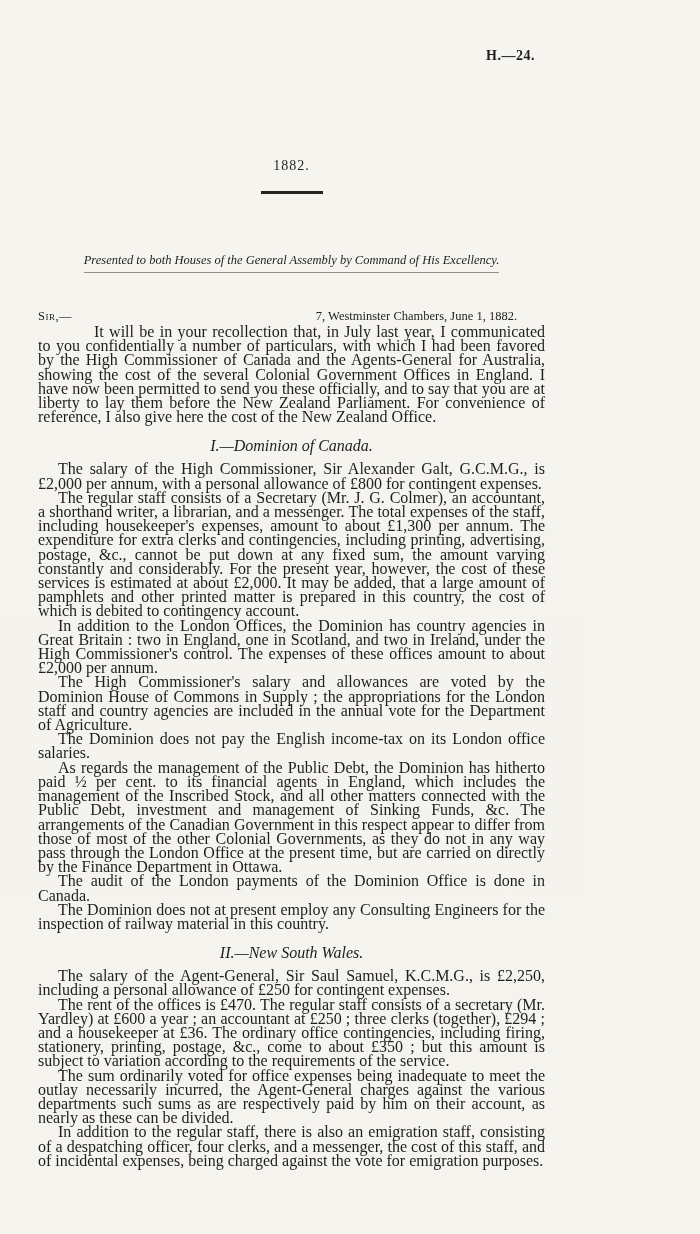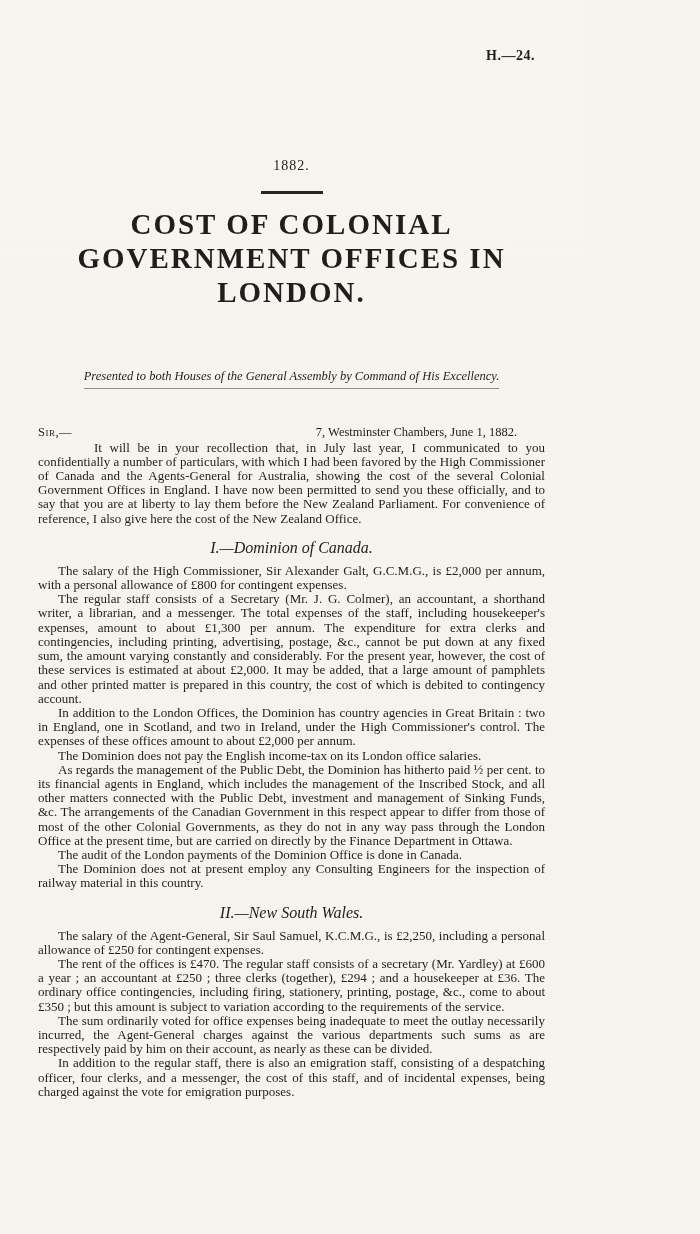--- a/index.html
+++ b/index.html
@@ -75,21 +75,21 @@
   }
   .salutation {
     font-variant: small-caps;
     letter-spacing: 0.5px;
   }
   .dateline {
     padding-right: 28px;
   }
   p.body-para {
     margin: 0;
-    font-size: 13px;
+    font-size: 16px;
     line-height: 14.2px;
     text-align: justify;
   }
   p.letter-body {
     text-indent: 56px;
     margin-top: 1px;
   }
   .section-heading {
     text-align: center;
     font-style: italic;
@@ -105,38 +105,38 @@
 <body>
 
 <div class="page">
 
   <div class="doc-ref">H.—24.</div>
 
   <div class="year">1882.</div>
 
   <div class="rule"></div>
 
-  <h1 class="main-title">COST OF COLONIAL GOVERNMENT OFFICES IN LONDON.</h1>
 
   <div class="presented-wrap">
     <span class="presented">Presented to both Houses of the General Assembly by Command of His Excellency.</span>
   </div>
 
   <div class="letter-head">
     <span class="salutation">Sir,—</span>
     <span class="dateline">7, Westminster Chambers, June 1, 1882.</span>
   </div>
 
   <p class="body-para letter-body">It will be in your recollection that, in July last year, I communicated to you confidentially a number of particulars, with which I had been favored by the High Commissioner of Canada and the Agents-General for Australia, showing the cost of the several Colonial Government Offices in England. I have now been permitted to send you these officially, and to say that you are at liberty to lay them before the New Zealand Parliament. For convenience of reference, I also give here the cost of the New Zealand Office.</p>
 
   <div class="section">
     <div class="section-heading">I.—Dominion of Canada.</div>
     <p class="body-para">The salary of the High Commissioner, Sir Alexander Galt, G.C.M.G., is £2,000 per annum, with a personal allowance of £800 for contingent expenses.</p>
     <p class="body-para">The regular staff consists of a Secretary (Mr. J. G. Colmer), an accountant, a shorthand writer, a librarian, and a messenger. The total expenses of the staff, including housekeeper's expenses, amount to about £1,300 per annum. The expenditure for extra clerks and contingencies, including printing, advertising, postage, &amp;c., cannot be put down at any fixed sum, the amount varying constantly and considerably. For the present year, however, the cost of these services is estimated at about £2,000. It may be added, that a large amount of pamphlets and other printed matter is prepared in this country, the cost of which is debited to contingency account.</p>
     <p class="body-para">In addition to the London Offices, the Dominion has country agencies in Great Britain : two in England, one in Scotland, and two in Ireland, under the High Commissioner's control. The expenses of these offices amount to about £2,000 per annum.</p>
+    <p class="body-para">The High Commissioner's salary and allowances are voted by the Dominion House of Commons in Supply ; the appropriations for the London staff and country agencies are included in the annual vote for the Department of Agriculture.</p>
     <p class="body-para">The Dominion does not pay the English income-tax on its London office salaries.</p>
     <p class="body-para">As regards the management of the Public Debt, the Dominion has hitherto paid ½ per cent. to its financial agents in England, which includes the management of the Inscribed Stock, and all other matters connected with the Public Debt, investment and management of Sinking Funds, &amp;c. The arrangements of the Canadian Government in this respect appear to differ from those of most of the other Colonial Governments, as they do not in any way pass through the London Office at the present time, but are carried on directly by the Finance Department in Ottawa.</p>
     <p class="body-para">The audit of the London payments of the Dominion Office is done in Canada.</p>
     <p class="body-para">The Dominion does not at present employ any Consulting Engineers for the inspection of railway material in this country.</p>
   </div>
 
   <div class="section">
     <div class="section-heading">II.—New South Wales.</div>
     <p class="body-para">The salary of the Agent-General, Sir Saul Samuel, K.C.M.G., is £2,250, including a personal allowance of £250 for contingent expenses.</p>
     <p class="body-para">The rent of the offices is £470. The regular staff consists of a secretary (Mr. Yardley) at £600 a year ; an accountant at £250 ; three clerks (together), £294 ; and a housekeeper at £36. The ordinary office contingencies, including firing, stationery, printing, postage, &amp;c., come to about £350 ; but this amount is subject to variation according to the requirements of the service.</p>

